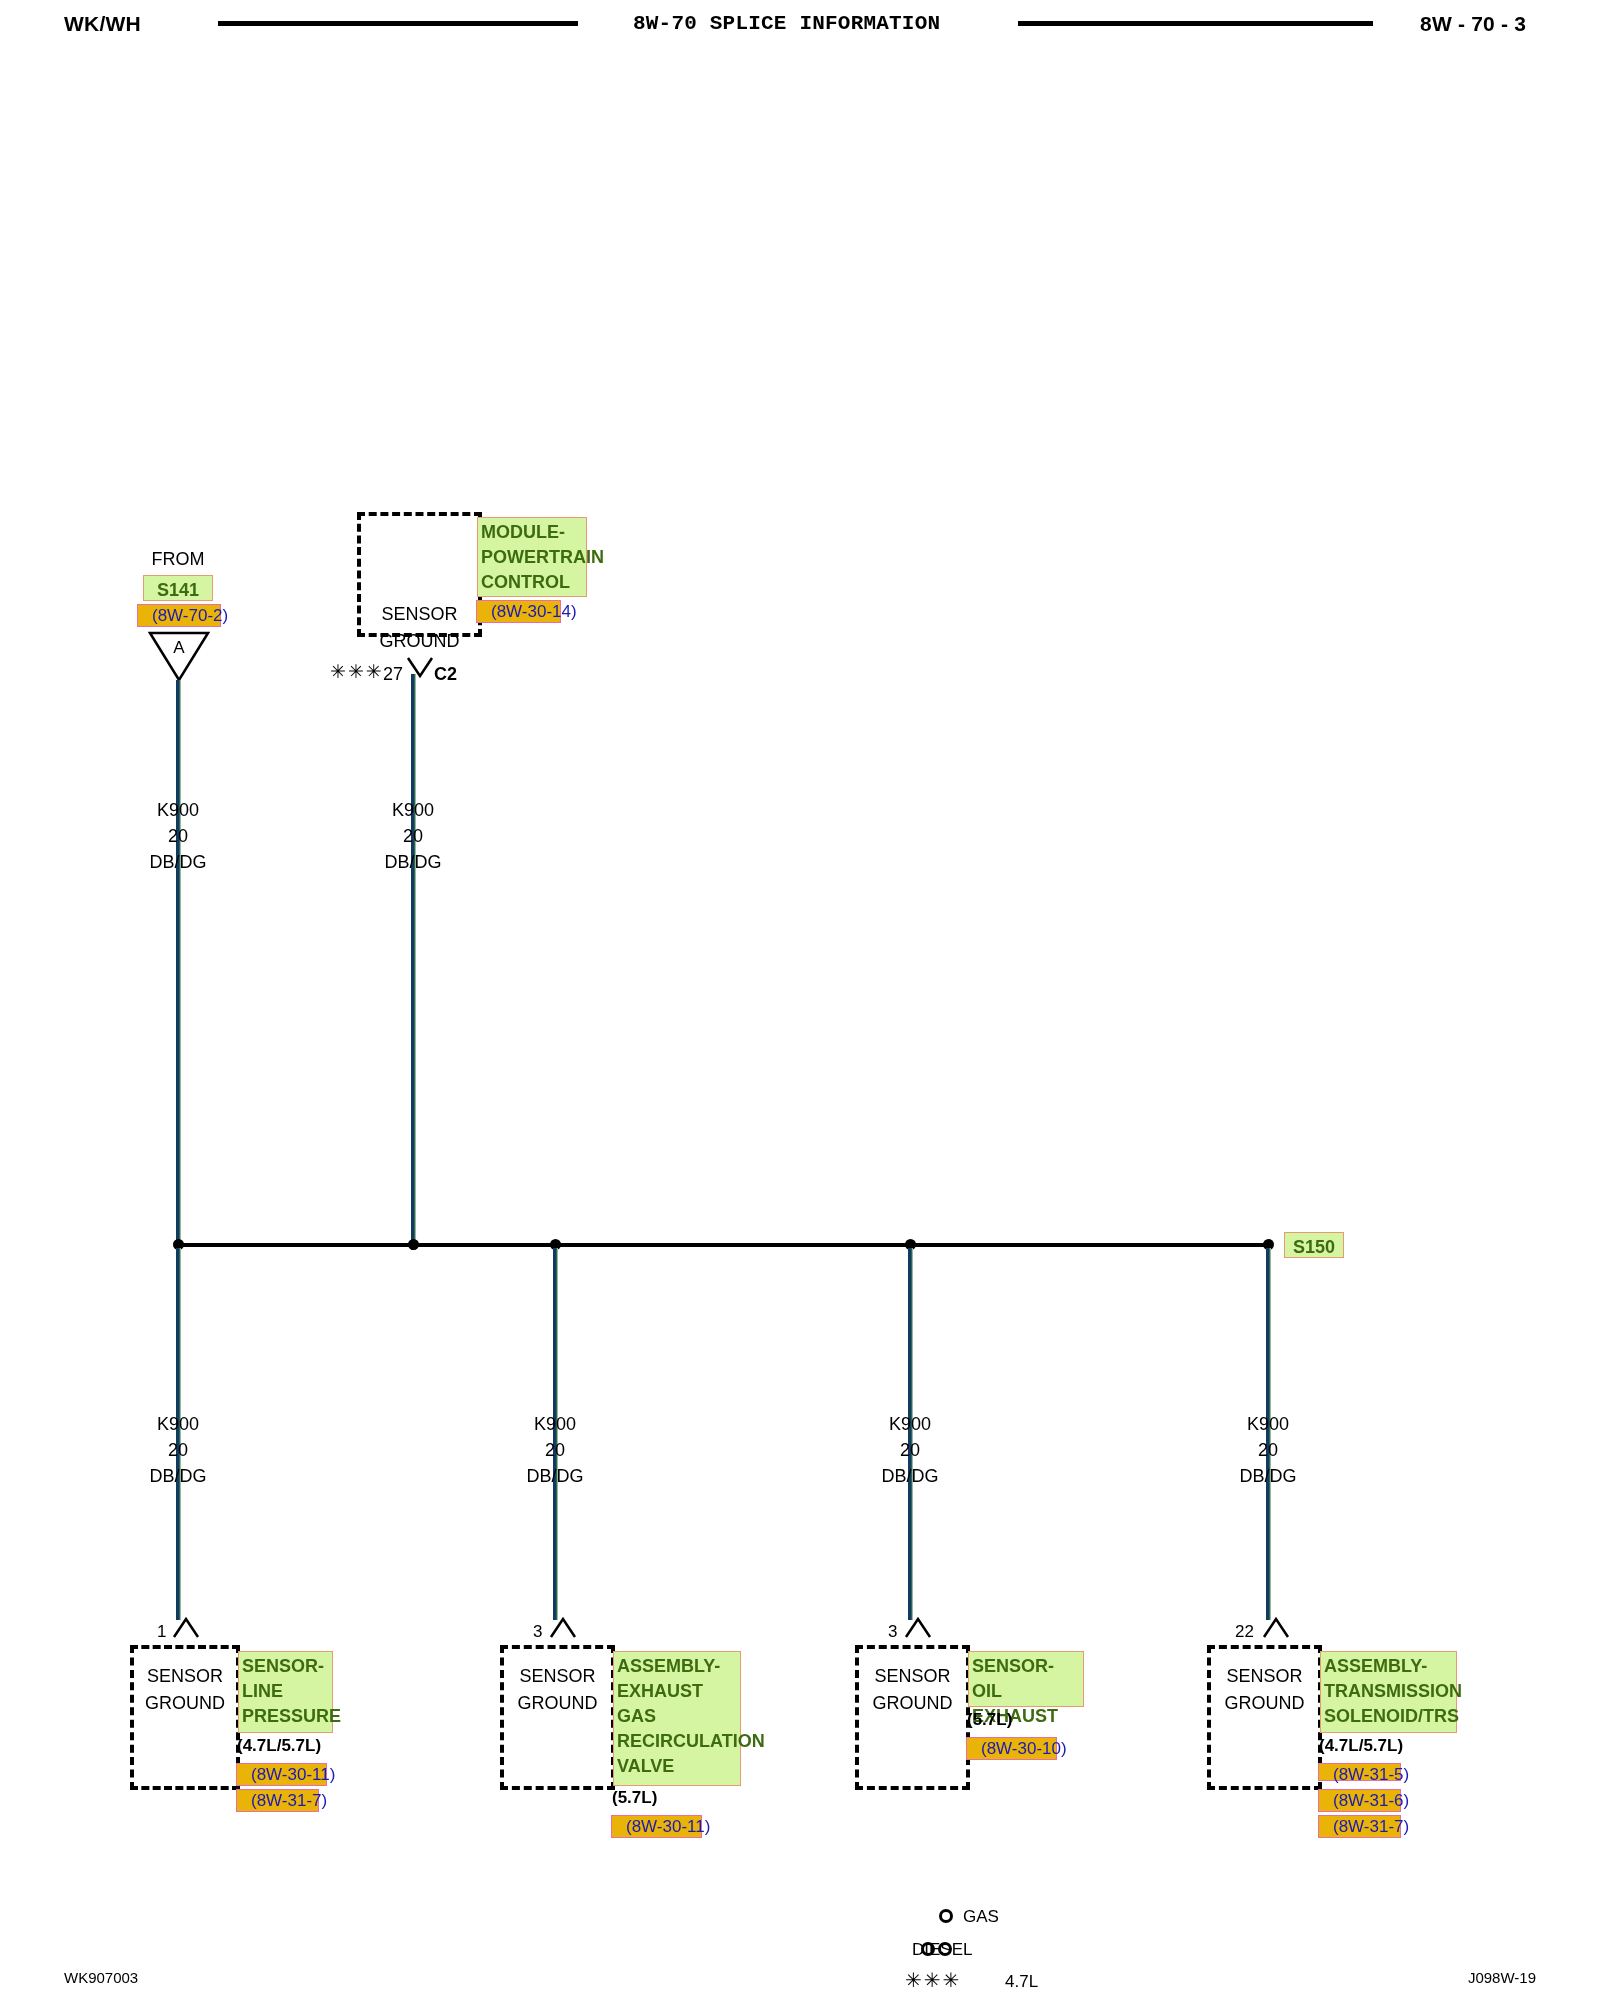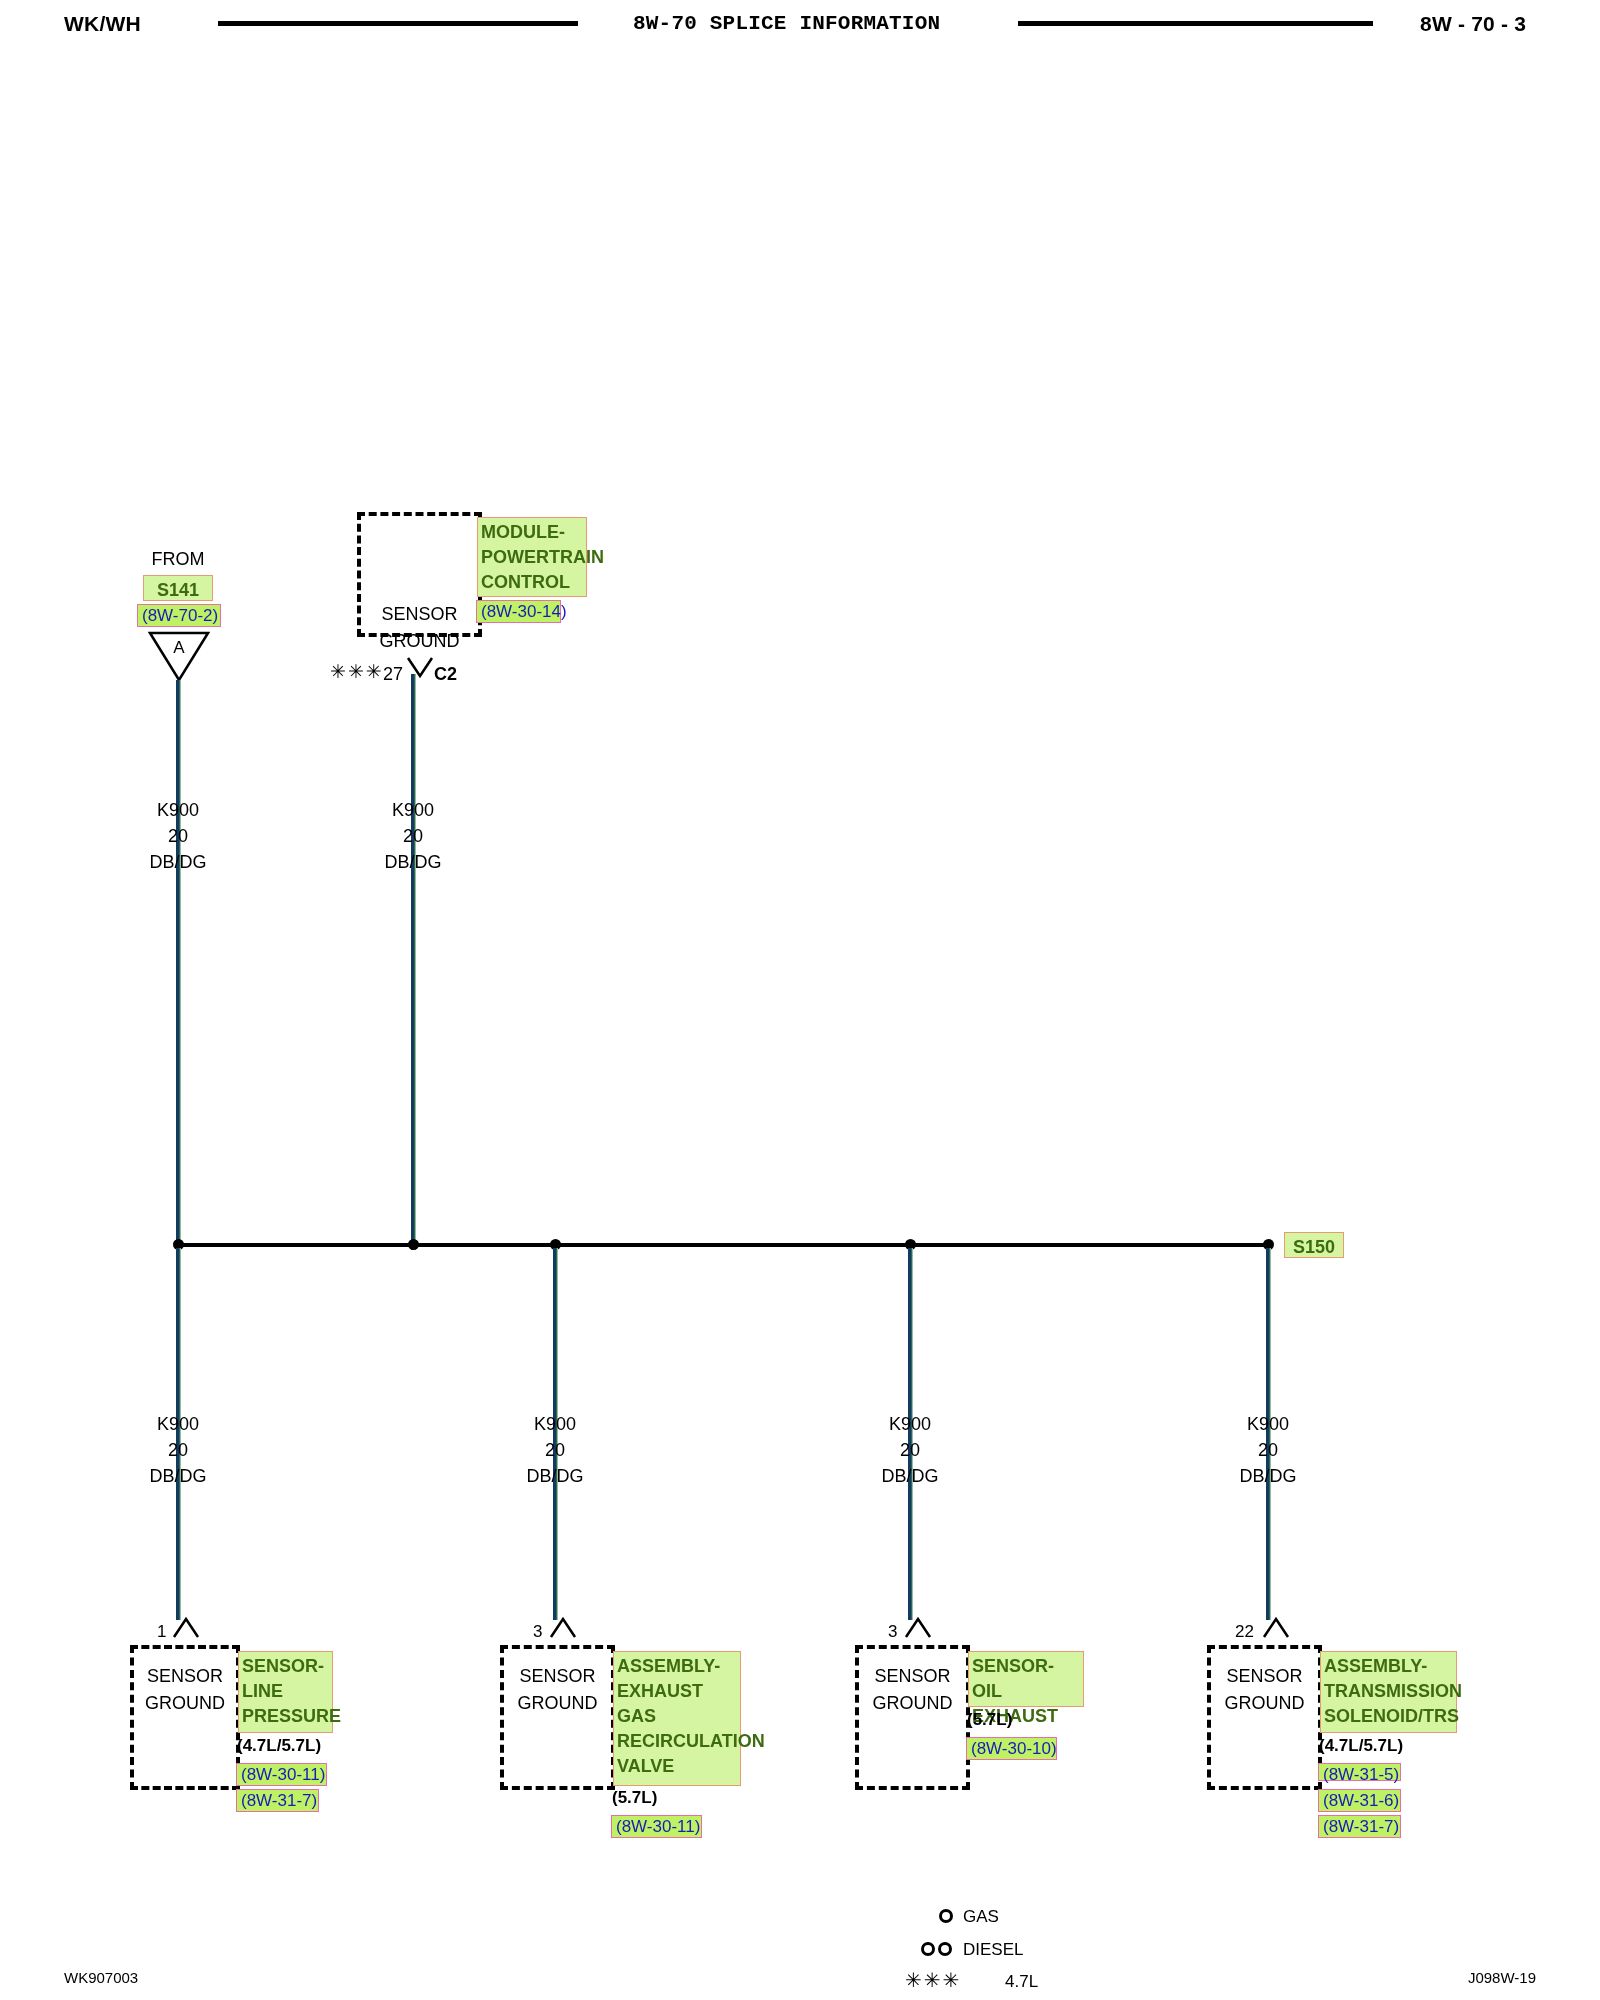--- a/index.html
+++ b/index.html
@@ -69,26 +69,26 @@
     color: #3d6b10;
     font-weight: bold;
     font-size: 18px;
     line-height: 25px;
     padding: 2px 3px;
     box-sizing: border-box;
     white-space: pre-line;
   }
   .chip-blue {
     position: absolute;
-    background: #bef264;
+    background: #eab308;
     border: 1.5px solid #e86ea8;
     color: #1b1bb5;
     font-size: 17px;
     line-height: 21px;
-    padding: 0 4px;
+    padding: 0 14px;
     box-sizing: border-box;
     white-space: nowrap;
   }
 
   
   .wire {
     position: absolute;
     width: 5px;
     background: linear-gradient(to right,
        #123a63 0%, #123a63 55%, #2f6f4e 72%, #cfe3cf 100%);
@@ -256,21 +256,21 @@
 
   <svg class="sym" style="left:938px; top:1908px;" width="16" height="16" viewBox="0 0 16 16">
     <circle cx="8" cy="8" r="5.5" fill="none" stroke="#000000" stroke-width="3"></circle>
   </svg>
   <div class="legend-row" style="left:963px; top:1907px;">GAS</div>
 
   <svg class="sym" style="left:920px; top:1941px;" width="34" height="16" viewBox="0 0 34 16">
     <circle cx="8" cy="8" r="5.5" fill="none" stroke="#000000" stroke-width="3"></circle>
     <circle cx="25" cy="8" r="5.5" fill="none" stroke="#000000" stroke-width="3"></circle>
   </svg>
-  <div class="legend-row" style="left:963px; top:1940px;text-align:center;">DIESEL</div>
+  <div class="legend-row" style="left:912px; top:1940px;text-align:center;">DIESEL</div>
 
   <div class="legend-row" style="left:905px; top:1968px; font-size:20px; letter-spacing:2px;">✳✳✳</div>
   <div class="legend-row" style="left:963px; top:1972px;margin-left:42px;">4.7L</div>
 
   <div class="ftr-text" id="ftr-left">WK907003</div>
   <div class="ftr-text" id="ftr-right">J098W-19</div>
 
 </div>
 
 </body></html>

